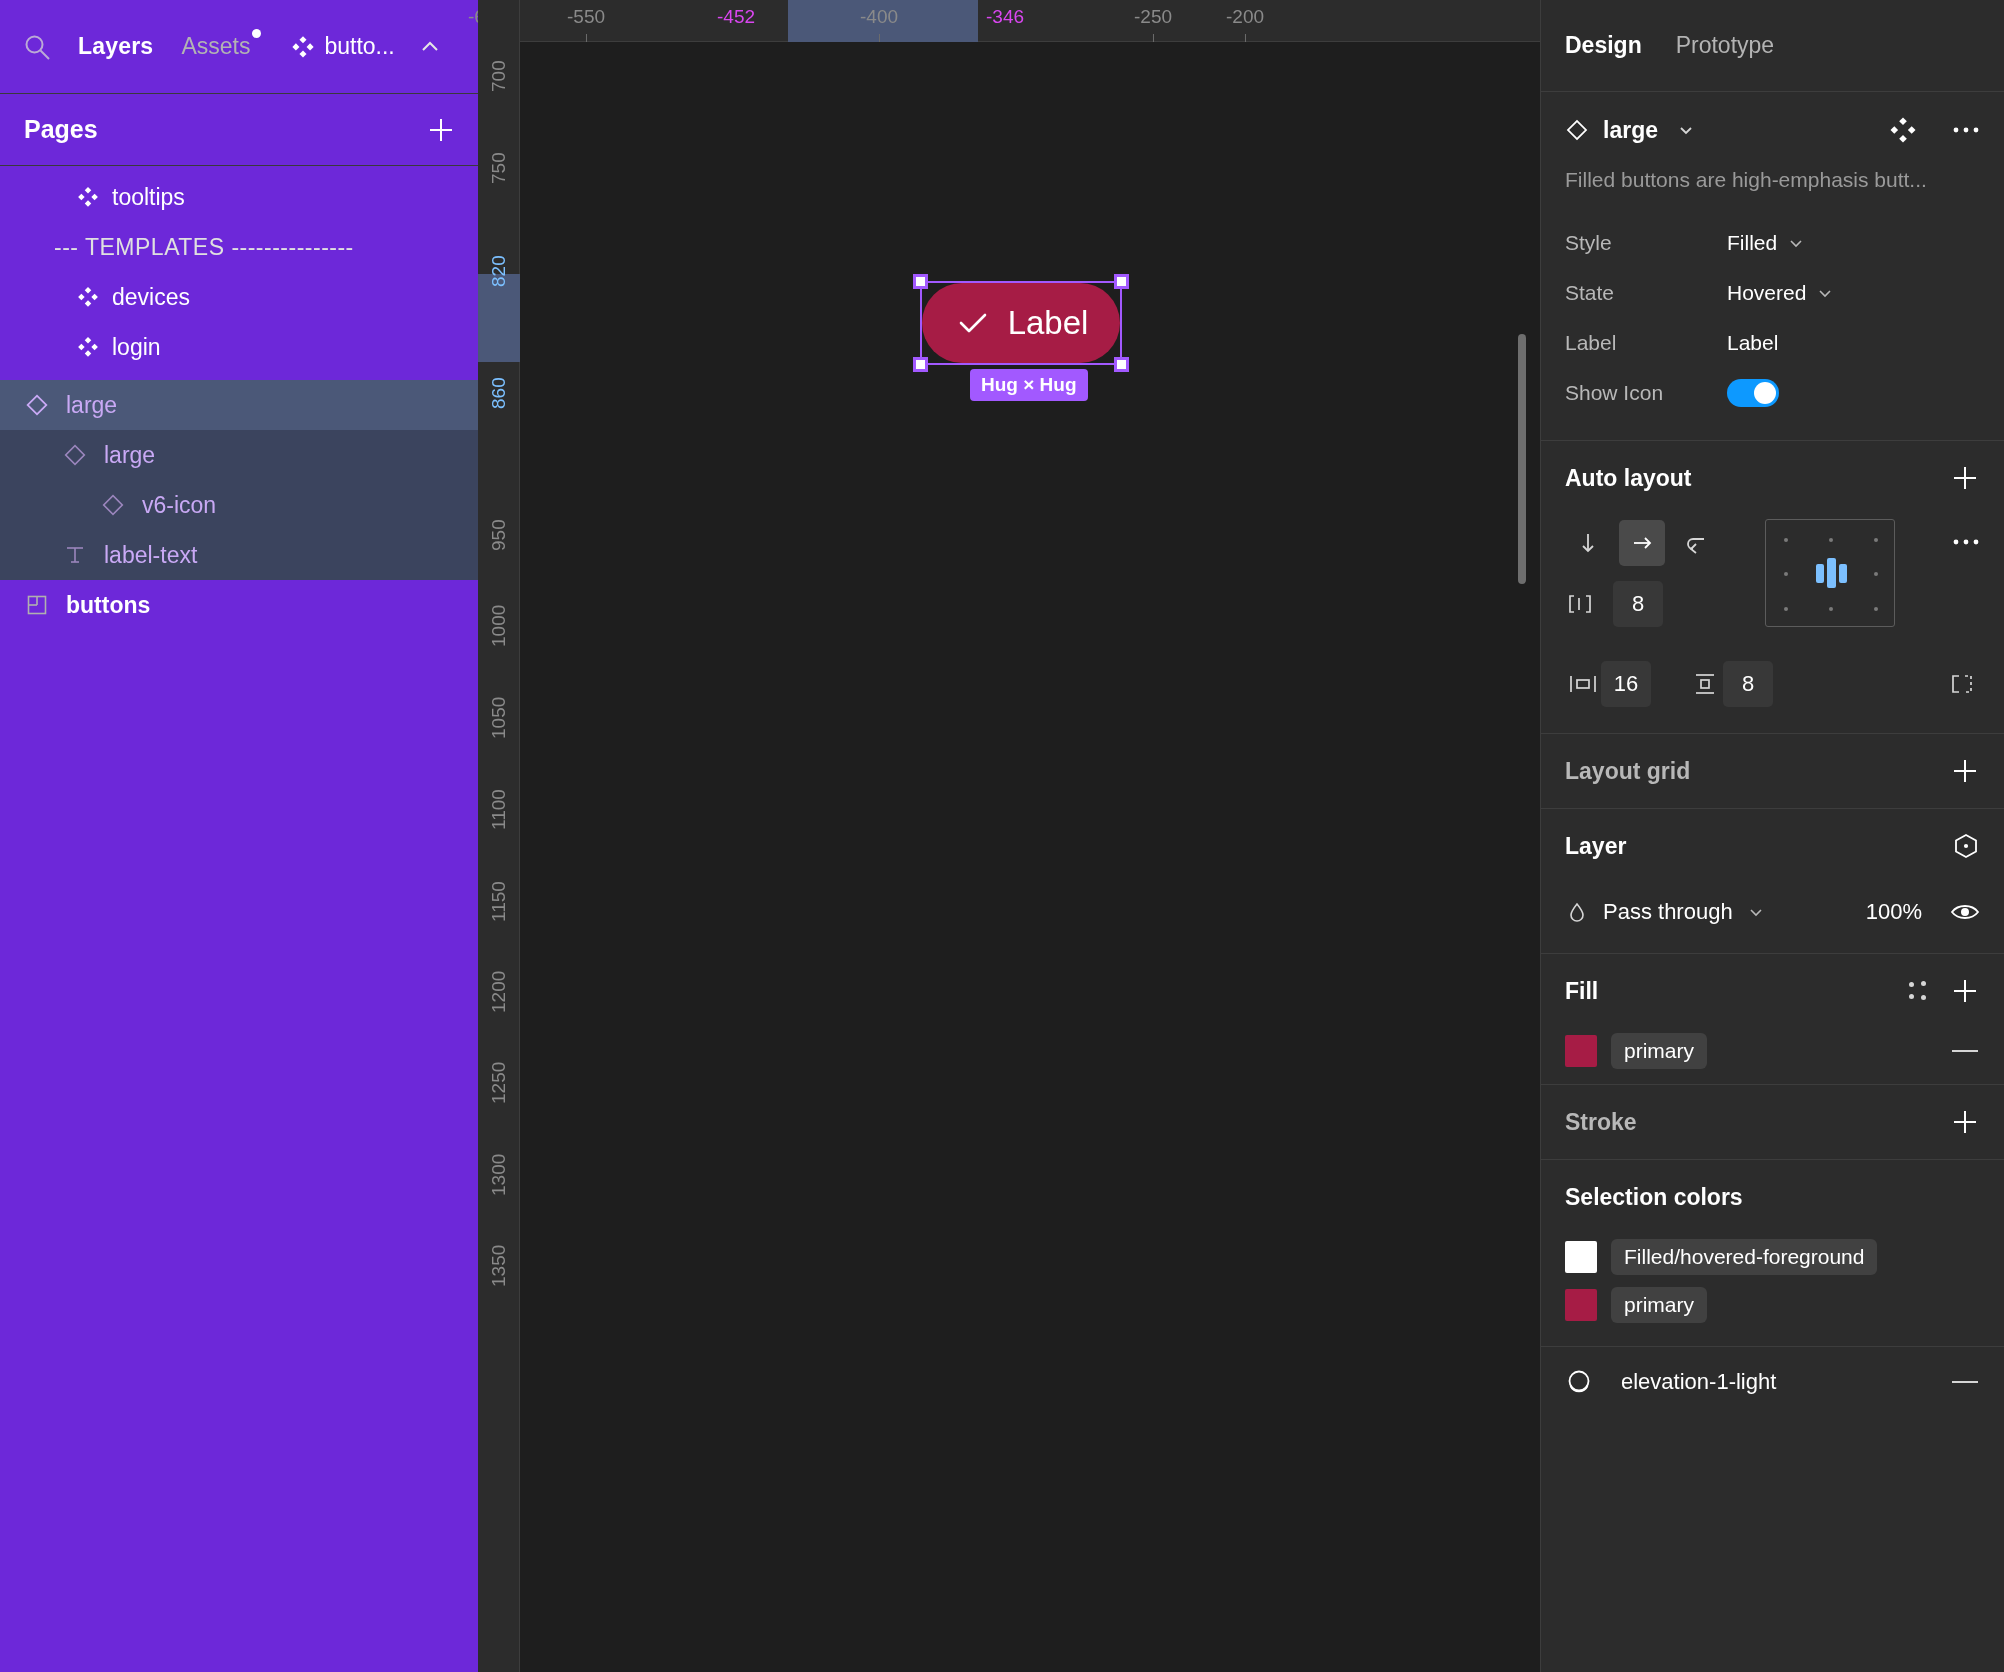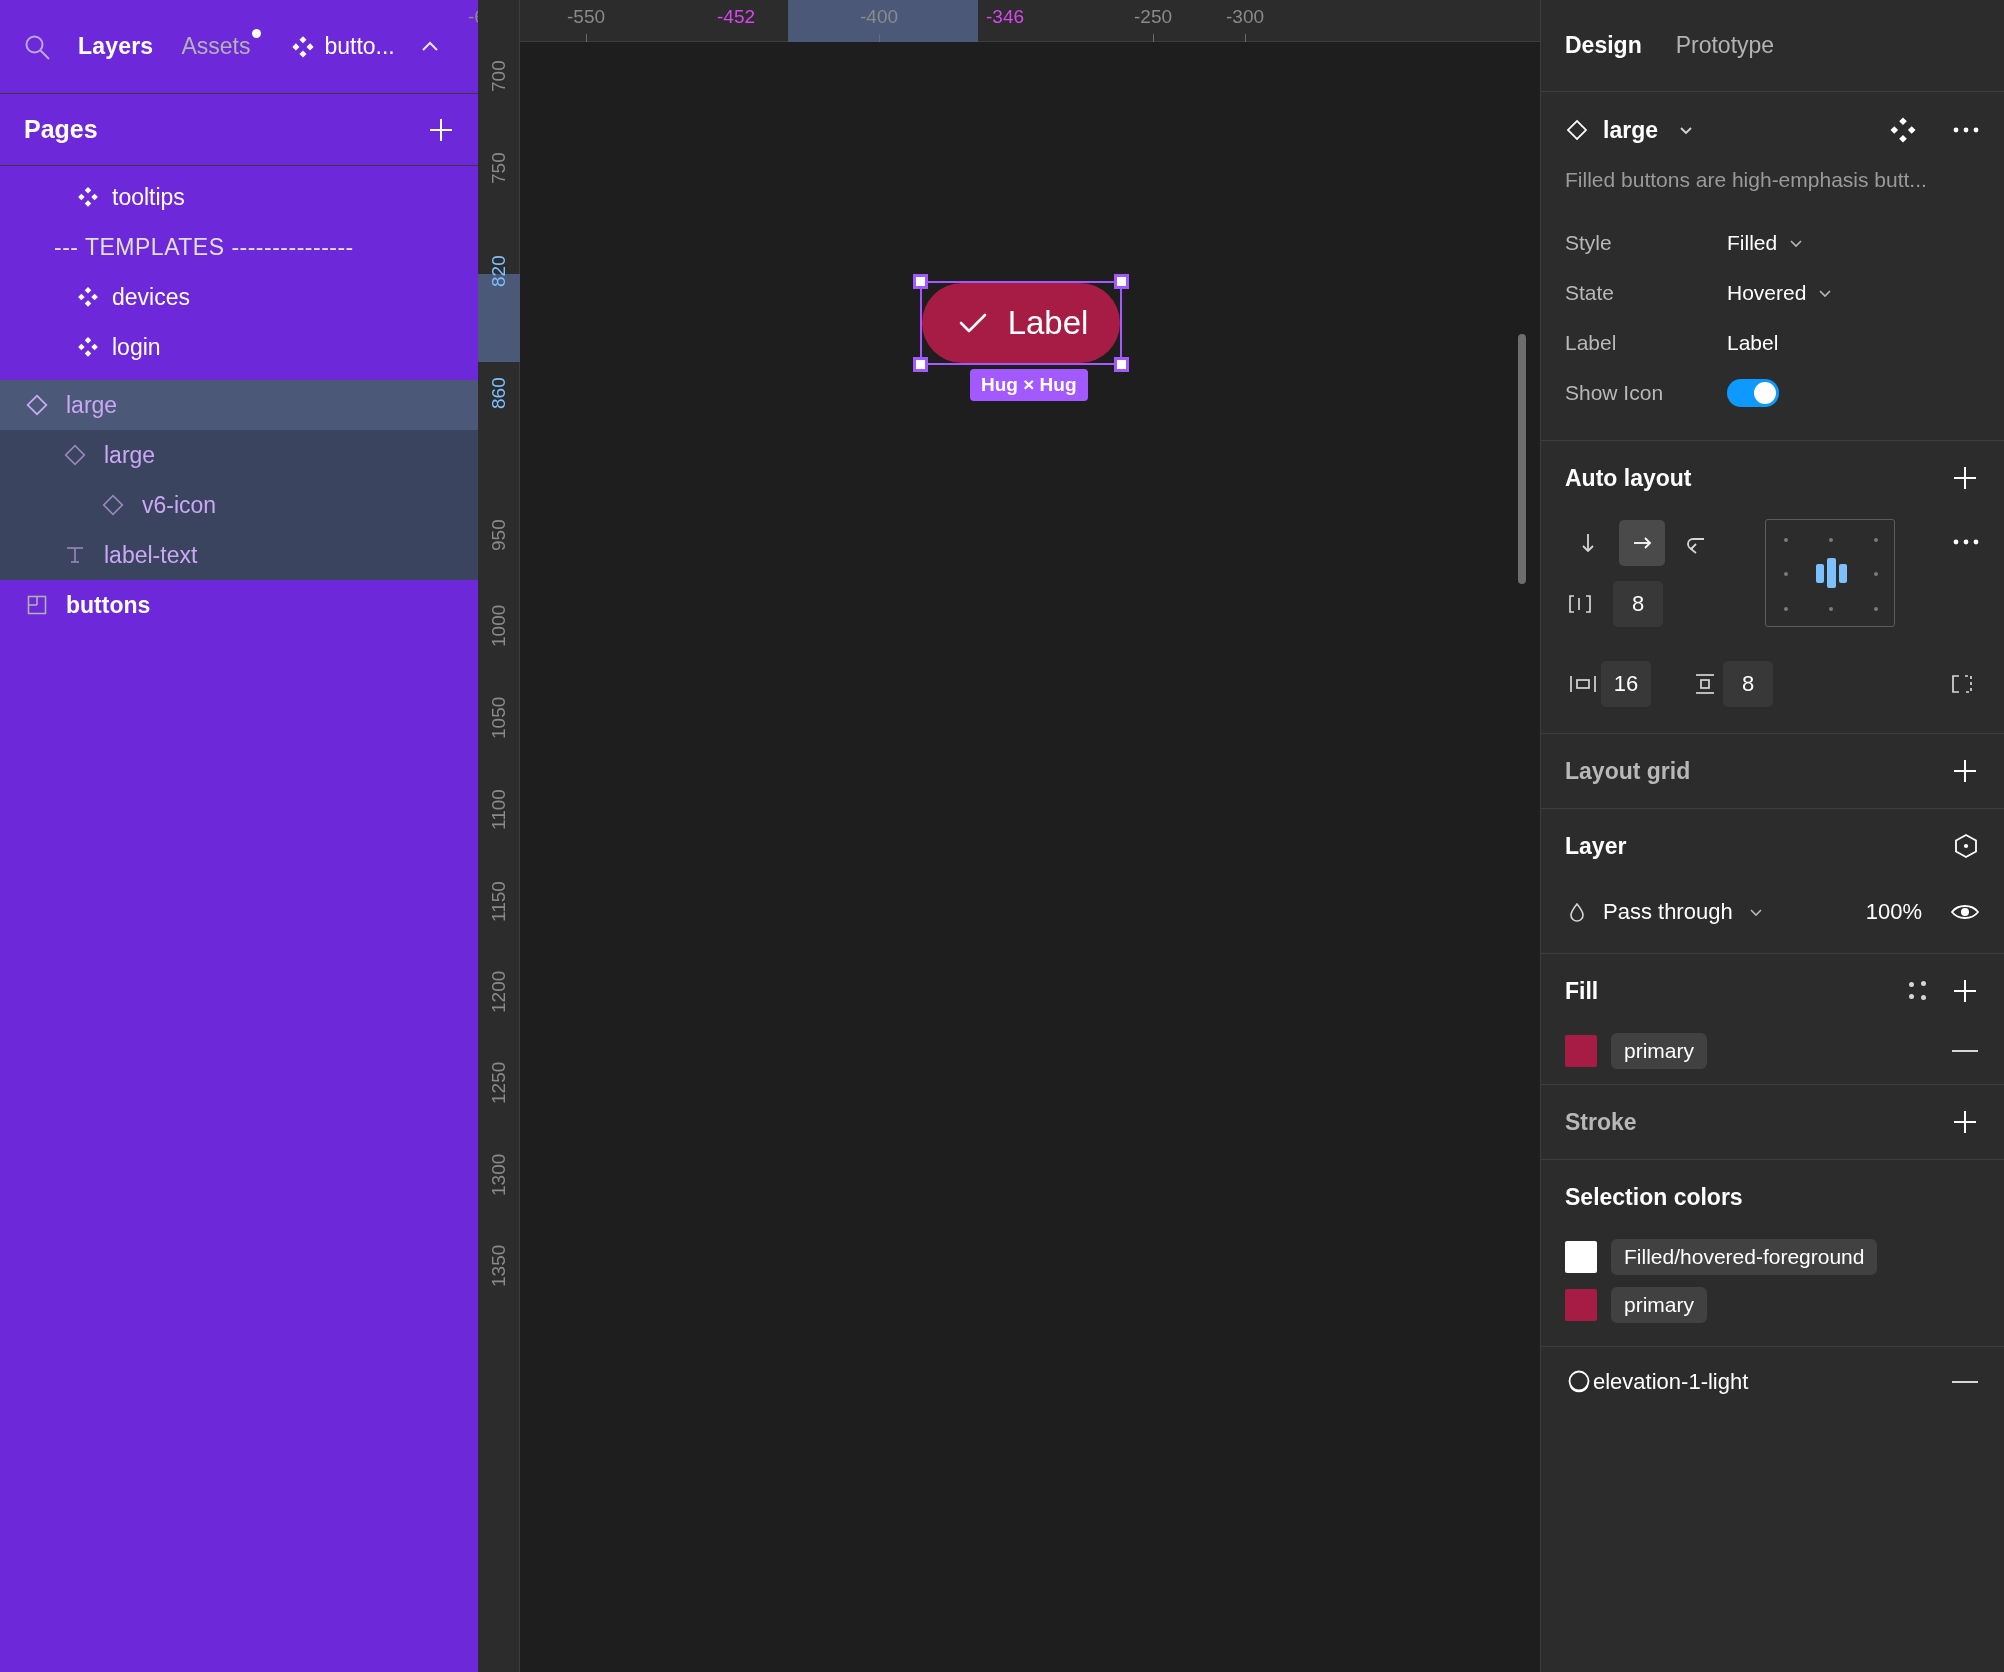--- a/index.html
+++ b/index.html
@@ -235,21 +235,21 @@
   .token-chip {
     background: #414141; border-radius: 6px; padding: 6px 13px;
     font-size: 21px; color: #ffffff; max-width: 300px;
     white-space: nowrap; overflow: hidden; text-overflow: ellipsis;
   }
   .row-spacer { flex: 1 1 auto; }
   .minus { width: 26px; height: 2px; background: #d6d6d6; margin-right: 2px; }
   .dots4 { width: 22px; height: 22px; position: relative; margin-right: 20px; }
   .dots4 i { position: absolute; width: 5px; height: 5px; border-radius: 50%; background: #d6d6d6; }
 
-  .eff-row { display: flex; align-items: center; height: 70px; gap: 0; }
+  .eff-row { display: flex; align-items: center; height: 70px; gap: 28px; }
   .eff-name { font-size: 22px; color: #ffffff; }
   svg { display: block; }
 </style>
 </head>
 <body>
 
 <div class="app">
 
   <div class="left-panel">
 
@@ -410,21 +410,21 @@
           <i class="mk"></i>
         </div>
       <div class="rh-tick hi" style="left:527px">
           <span>-346</span>
         </div>
       <div class="rh-tick" style="left:675px">
           <span>-250</span>
           <i class="mk"></i>
         </div>
       <div class="rh-tick" style="left:767px">
-          <span>-300</span>
+          <span>-200</span>
           <i class="mk"></i>
         </div>
     </div>
 
     <div class="ruler-v">
       <div class="rv-band" id="rvband" style="top: 274px; height: 88px;"></div>
       <div class="rv-tick" style="top:60px">
           <span>700</span>
         </div>
       <div class="rv-tick" style="top:152px">

